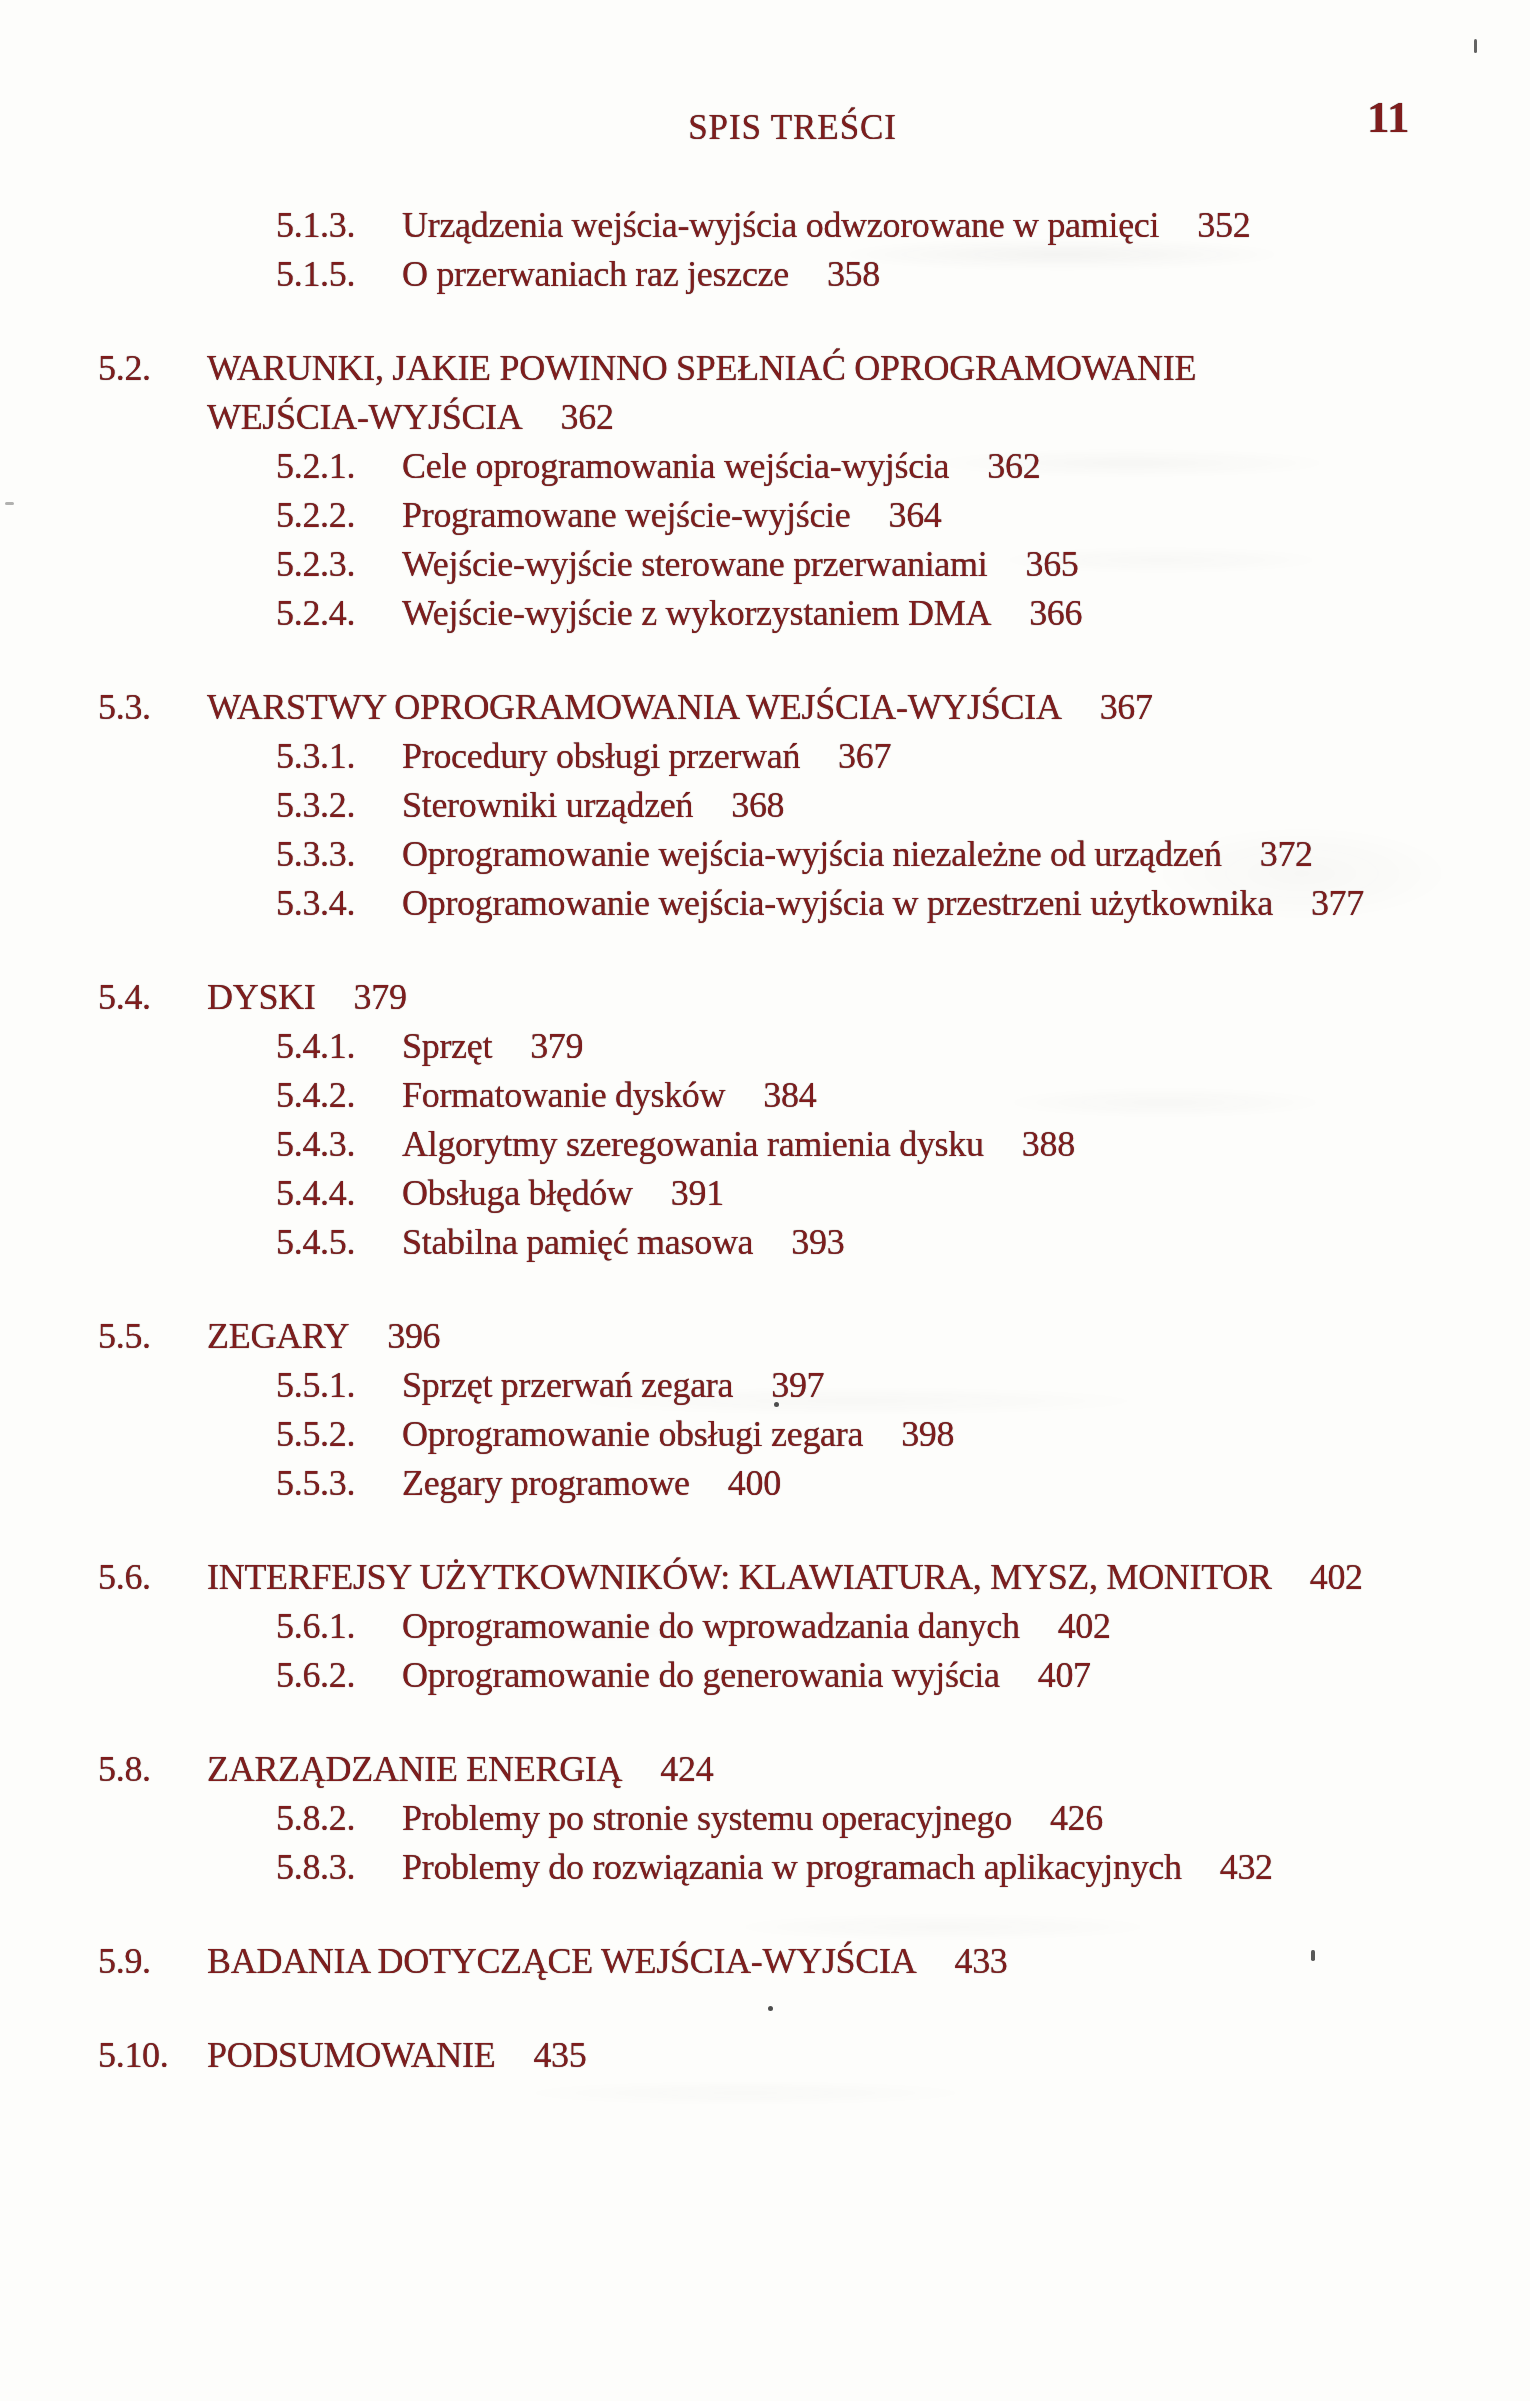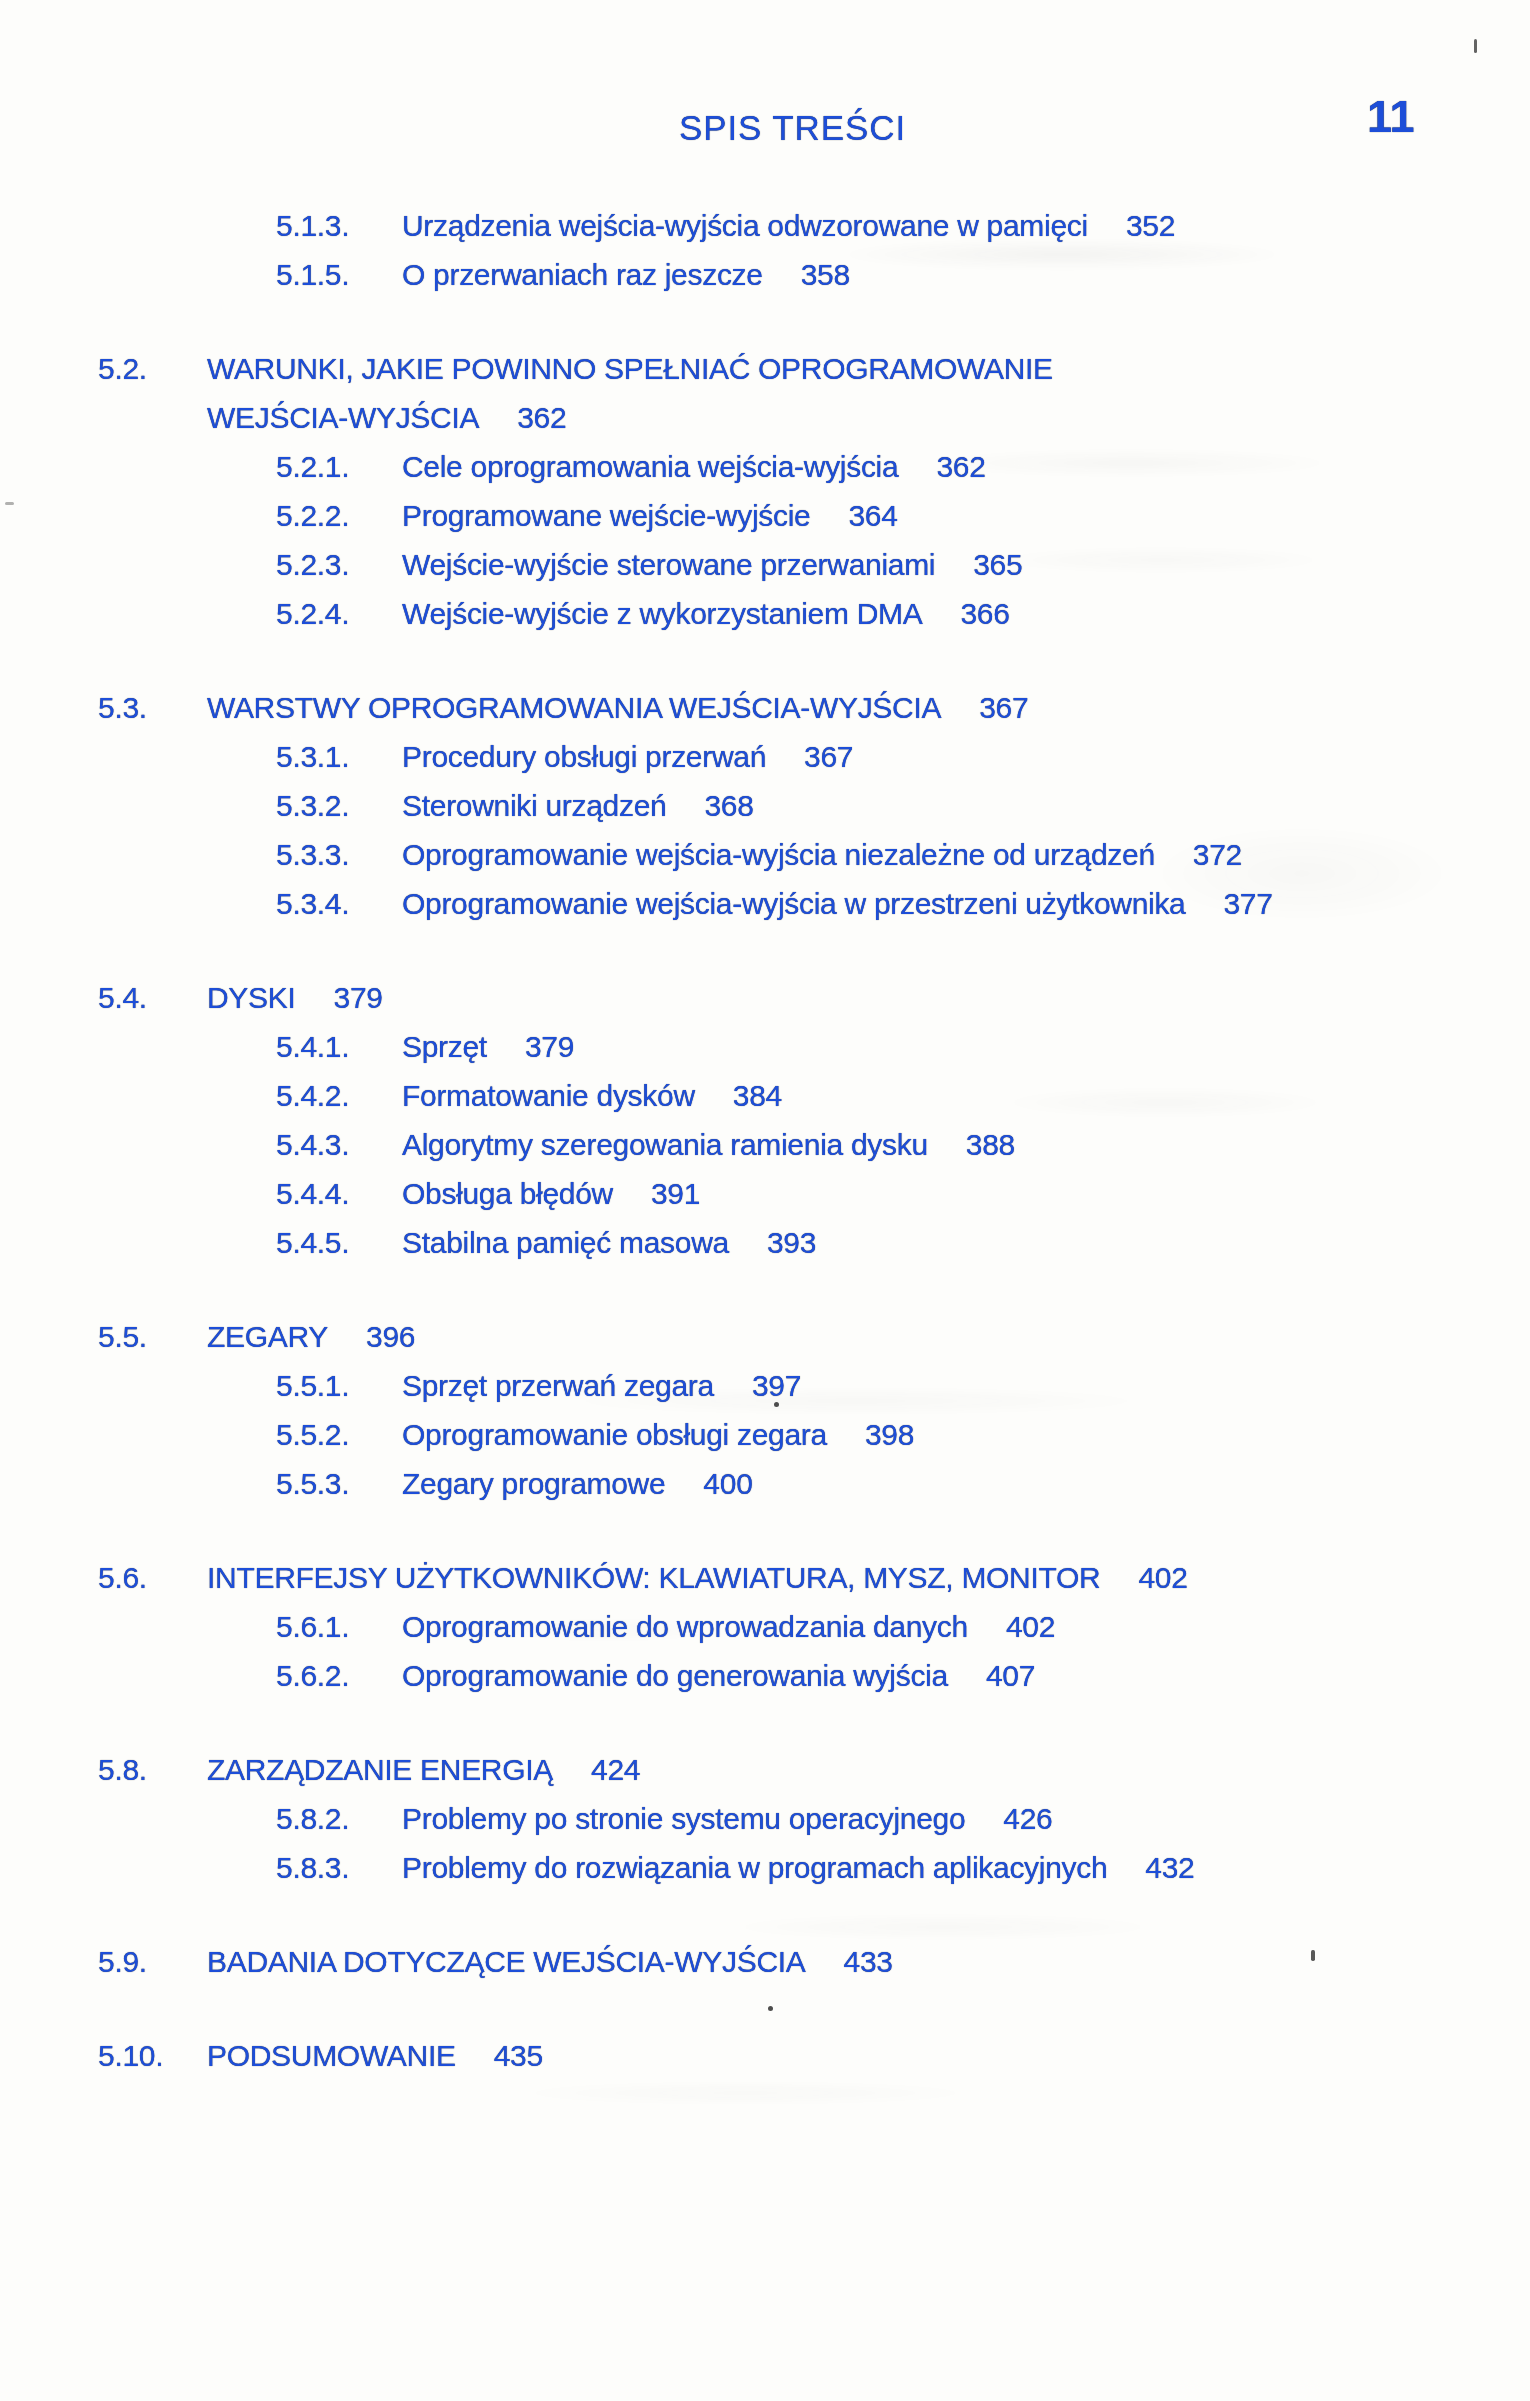--- a/index.html
+++ b/index.html
@@ -1,40 +1,40 @@
 <!DOCTYPE html>
 <html style="font-size:13.7px"><head>
 <meta charset="utf-8">
 <style>
   html,body{margin:0;padding:0;background:#e8e8e6;}
   .page{
     position:relative;
     width:1530px;height:2401px;
     background:#fdfdfb;
     overflow:hidden;
-    font-family:Liberation Sans, sans-serif;
-    color:#1d4ed8;
+    font-family:Liberation Serif, serif;
+    color:#7f1d1d;
   }
   
   .doc-title{
     position:absolute;left:0;top:108px;width:1585px;
     text-align:center;
     font-size:35px;letter-spacing:0.9px;
     text-shadow:0 0 0.9px rgba(0,0,0,.85);
     white-space:nowrap;
   }
   .page-no{
     position:absolute;left:1367px;top:91px;
     font-size:45px;font-weight:bold;
     text-shadow:0 0 0.9px rgba(0,0,0,.9);
   }
   
   .toc{
     position:absolute;left:0;top:201px;width:100%;
-    font-size:30px;line-height:49px;
+    font-size:36px;line-height:49px;
     letter-spacing:-0.3px;
     text-shadow:0 0 0.9px rgba(0,0,0,.8);
   }
   .toc-block{margin:0 0 45px 0;}
   .row{white-space:nowrap;}
   .row .num{display:inline-block;}
   .row.l1{padding-left:98px;}
   .row.l1 .num{width:109px;}
   .row.l2{padding-left:276px;}
   .row.l2 .num{width:126px;}

